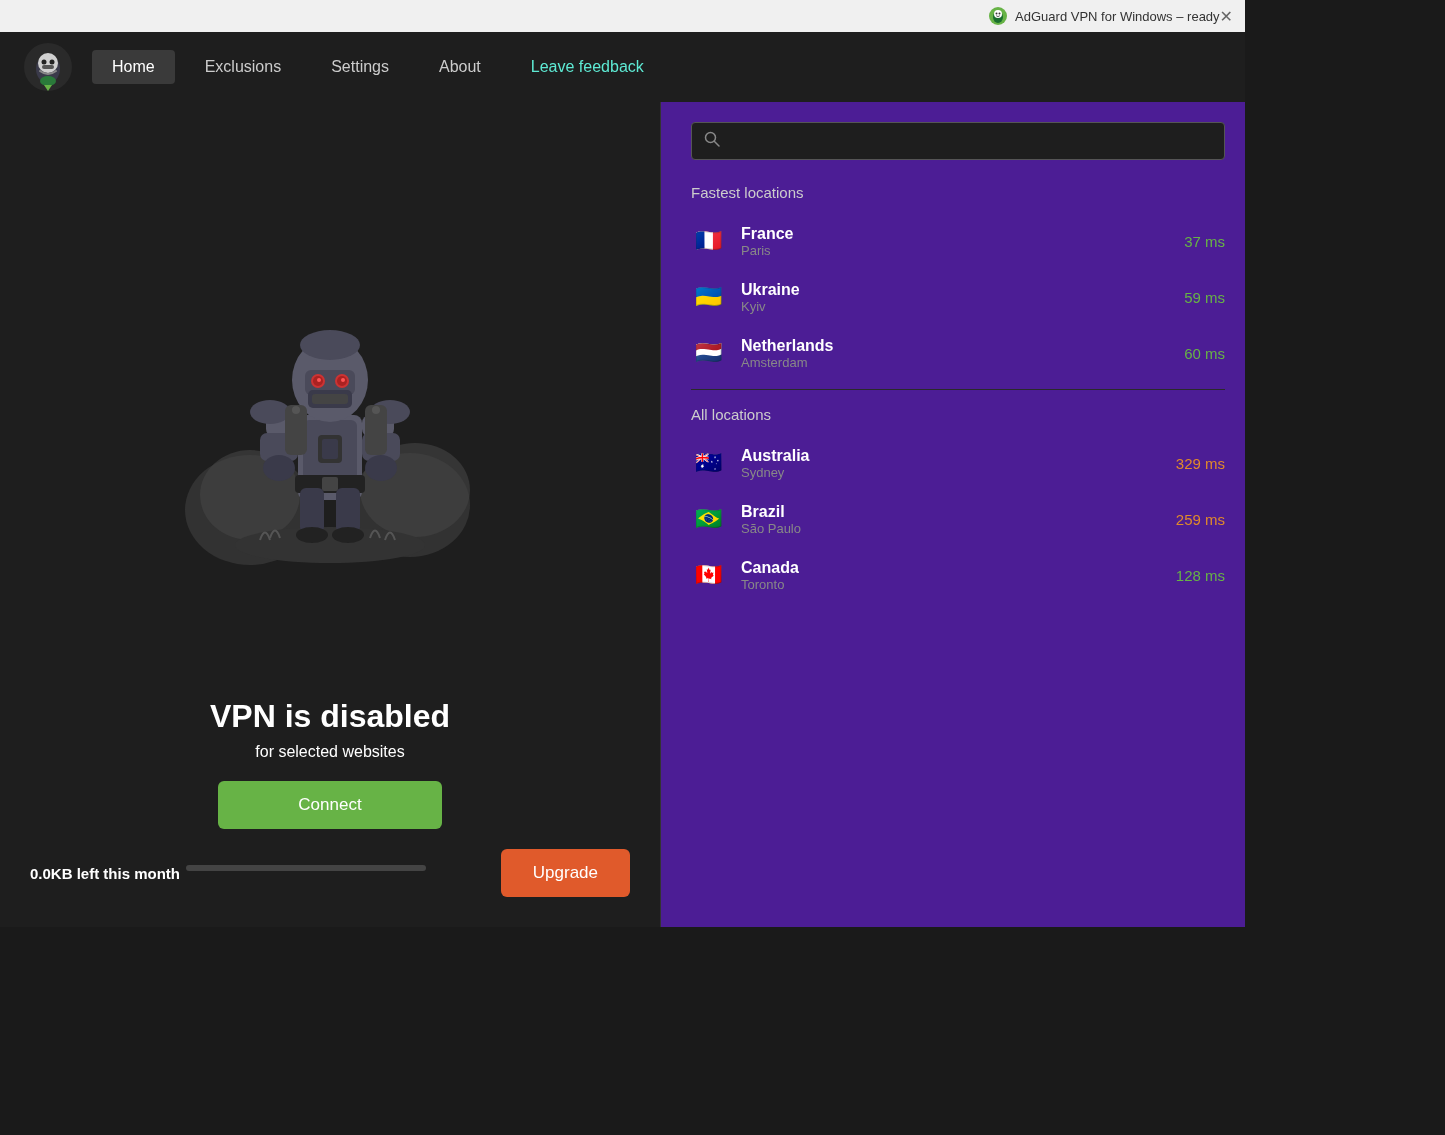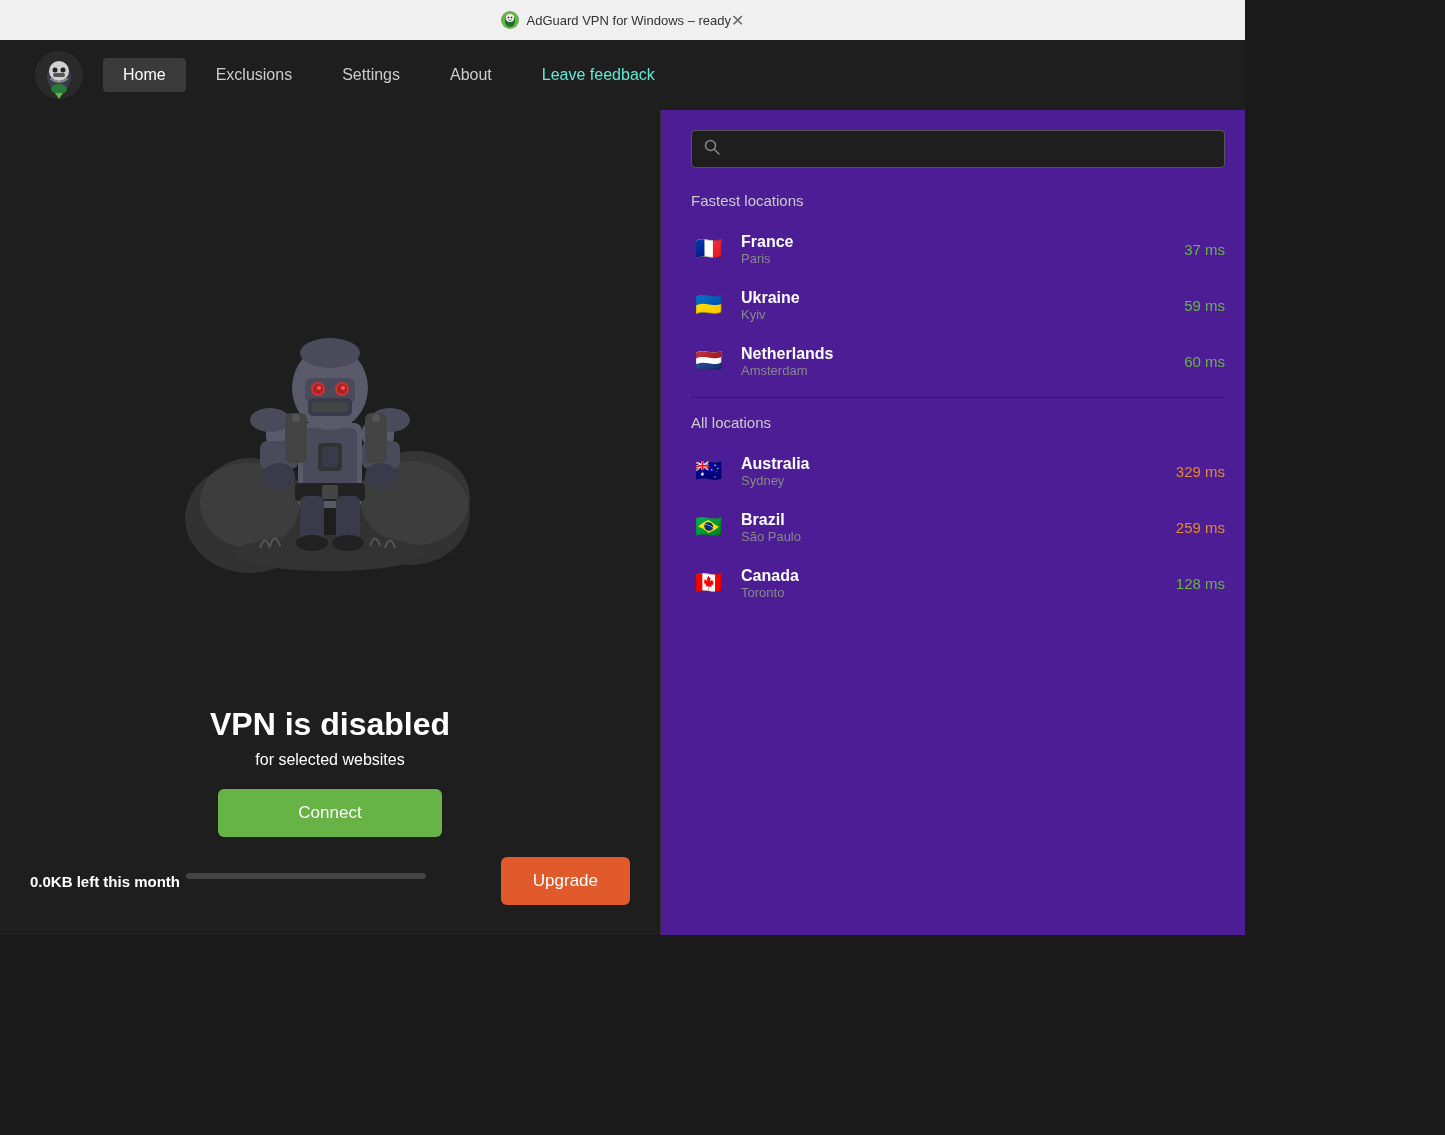--- a/index.html
+++ b/index.html
@@ -9,25 +9,25 @@
       height: 935px;
       background: #1a1a1a;
       font-family: 'Segoe UI', Arial, sans-serif;
       color: #fff;
       overflow: hidden;
       position: relative;
     }
 
     
     .title-bar {
-      height: 40px;
+      height: 32px;
       background: #f0f0f0;
       display: flex;
       align-items: center;
-      justify-content: center;
+      justify-content: flex-end;
       padding: 4px 12px;
     }
     .title-bar-left {
       display: flex;
       align-items: center;
       gap: 8px;
       color: #333;
       font-size: 13px;
     }
     .title-bar-logo {
@@ -50,21 +50,21 @@
       flex-direction: column;
       background: #1e1e1e;
     }
 
     
     .nav-bar {
       height: 70px;
       background: #1e1e1e;
       display: flex;
       align-items: center;
-      padding: 0 35px;
+      padding: 0 24px;
       gap: 10px;
     }
     .nav-logo {
       width: 48px;
       height: 48px;
       margin-right: 10px;
       flex-shrink: 0;
     }
     .nav-item {
       padding: 8px 20px;

